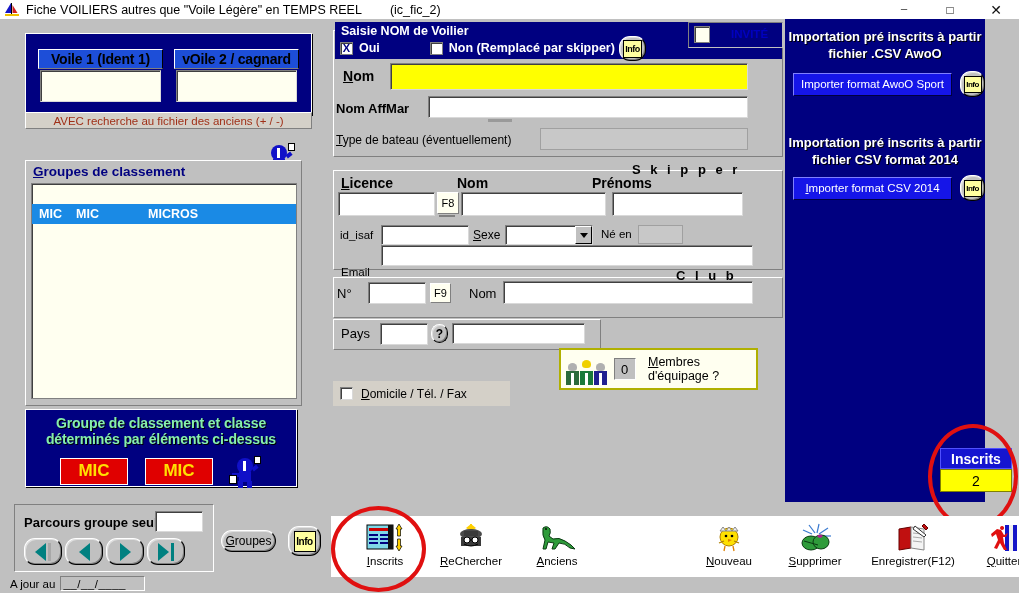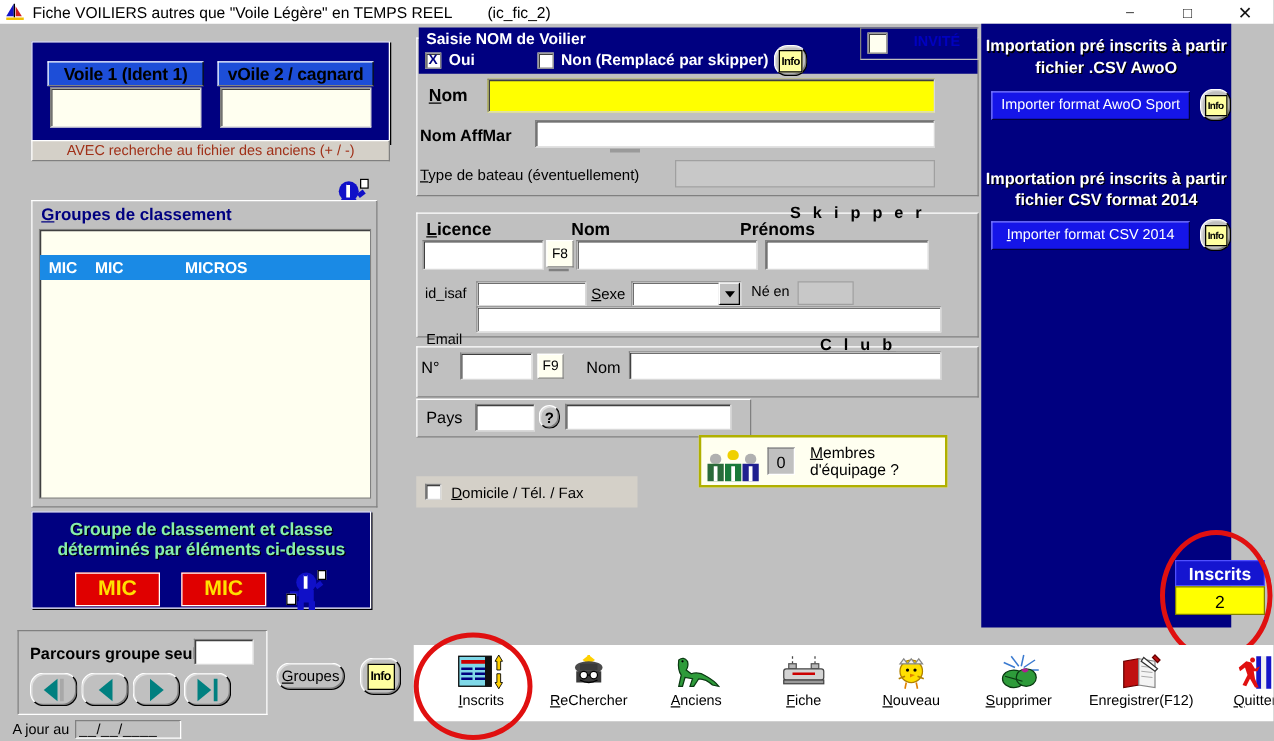--- a/index.html
+++ b/index.html
@@ -208,21 +208,21 @@
     display:flex; align-items:center; justify-content:center; }
   .caret-dn { width:0;height:0;border-left:4px solid transparent;border-right:4px solid transparent;border-top:5px solid #000; }
   #nee-label { left:601px; top:228px; font-size:11.5px; }
   #nee-input { position:absolute; left:638px; top:225px; width:45px; height:19px; }
   #email-label { left:341px; top:266px; font-size:11.5px; }
   #email-input { position:absolute; left:381px; top:245px; width:372px; height:21px; }
 
   #club-group { position:absolute; left:333px; top:277px; width:450px; height:41px;
     background:#c0c0c0; border:1px solid #fff;
     border-right-color:#808080; border-bottom-color:#808080; }
-  #club-title { position:absolute; left:656px; top:268px; font-size:13px; font-weight:bold; letter-spacing:3px;text-decoration:underline; }
+  #club-title { position:absolute; left:676px; top:268px; font-size:13px; font-weight:bold; letter-spacing:3px;text-decoration:underline; }
   #club-n-label { left:337px; top:286px; font-size:13px; }
   #club-n-input { position:absolute; left:368px; top:282px; width:58px; height:22px; }
   #f9-btn { position:absolute; left:430px; top:283px; width:21px; height:20px;
     background:#fffff0; display:flex; align-items:center; justify-content:center;
     font-size:11px; border:1px solid #808080; border-top-color:#fff; border-left-color:#fff; }
   #club-nom-label { left:469px; top:286px; font-size:13px; }
   #club-nom-input { position:absolute; left:503px; top:281px; width:250px; height:23px; }
 
   #pays-group { position:absolute; left:333px; top:319px; width:268px; height:31px;
     background:#c0c0c0; border-top:1px solid #fff; border-left:1px solid #fff;
@@ -572,34 +572,20 @@
     <div class="tool" style="left:183px;">
       <div class="ico">
         <svg width="40" height="30" viewBox="0 0 40 30">
           <path d="M6 5 Q10 2 13 6 Q14 10 12 13 L16 16 Q22 14 28 18 Q35 22 38 26 L33 25 Q28 20 22 20 L18 26 L15 26 L17 20 L11 19 L9 26 L6 26 L8 17 Q5 13 6 5 Z" fill="#2e9b3a" stroke="#0a3a12"></path>
           <circle cx="9" cy="6" r="0.9" fill="#000"></circle>
         </svg>
       </div>
       <div class="cap"><span class="ul">A</span>nciens</div>
     </div>
 
-    <div class="tool" style="left:269px;">
-      <div class="ico">
-        <svg width="40" height="30" viewBox="0 0 40 30">
-          <line x1="11" y1="2" x2="11" y2="9" stroke="#444" stroke-dasharray="2,2"></line>
-          <line x1="29" y1="2" x2="29" y2="9" stroke="#444" stroke-dasharray="2,2"></line>
-          <rect x="8" y="8" width="6" height="4" fill="#b8b8b8" stroke="#555"></rect>
-          <rect x="26" y="8" width="6" height="4" fill="#b8b8b8" stroke="#555"></rect>
-          <rect x="4" y="12" width="32" height="9" rx="2" fill="#d4d4d4" stroke="#444"></rect>
-          <rect x="11" y="15" width="18" height="2" fill="#c00"></rect>
-          <rect x="4" y="21" width="32" height="3" fill="#9a9a9a" stroke="#444"></rect>
-        </svg>
-      </div>
-      <div class="cap"><span class="ul">F</span>iche</div>
-    </div>
 
     <div class="tool" style="left:355px;">
       <div class="ico">
         <svg width="36" height="30" viewBox="0 0 36 30">
           <circle cx="18" cy="14" r="9" fill="#ffe000" stroke="#b08000"></circle>
           <polygon points="9,8 12,4 15,8 18,4 21,8 24,4 27,8" fill="#f0f0f0" stroke="#888"></polygon>
           <circle cx="15" cy="13" r="1.3" fill="#000"></circle>
             <circle cx="21" cy="13" r="1.3" fill="#000"></circle>
           <polygon points="17,16 21,17 17,19" fill="#e08000"></polygon>
           <line x1="8" y1="20" x2="13" y2="18" stroke="#b08000" stroke-width="1.3"></line>

